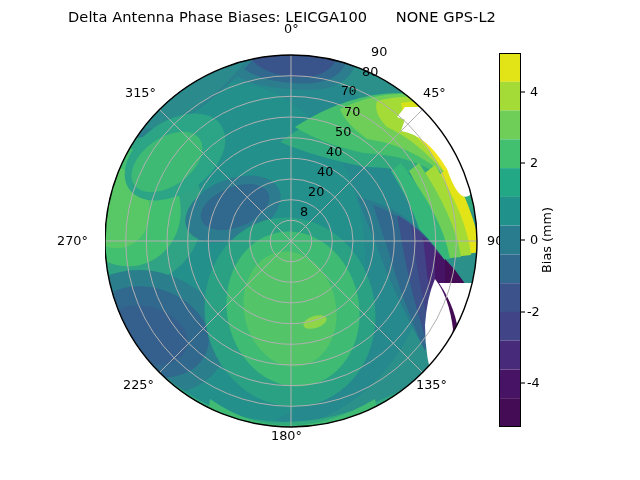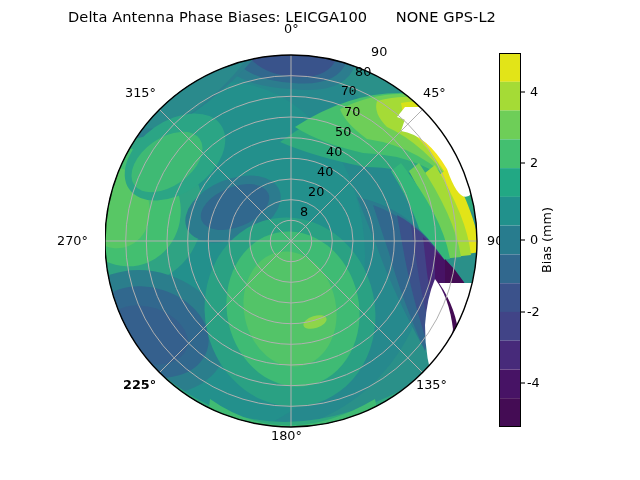--- a/index.html
+++ b/index.html
@@ -186,32 +186,32 @@
       </g>
 
       <circle cx="186" cy="194" r="186" fill="none" stroke="#000000" stroke-width="1.4"></circle>
     </svg>
 
     <div class="ang-label" style="left:179px; top:-26px;">0°</div>
     <div class="ang-label" style="left:318px; top:38px;text-align:center;">45°</div>
     <div class="ang-label" style="left:382px; top:186px;">90</div>
     <div class="ang-label" style="left:311px; top:330px;">135°</div>
     <div class="ang-label" style="left:166px; top:381px;">180°</div>
-    <div class="ang-label" style="left:18px;  top:330px;font-weight:bold;">225°</div>
+    <div class="ang-label" style="left:18px;  top:330px;">225°</div>
     <div class="ang-label" style="left:-48px; top:186px;">270°</div>
     <div class="ang-label" style="left:20px;  top:38px;">315°</div>
 
     <div class="rad-label" style="left:195px; top:157px;">8</div>
     <div class="rad-label" style="left:203px; top:137px;">20</div>
     <div class="rad-label" style="left:212px; top:117px;">40</div>
     <div class="rad-label" style="left:221px; top:97px;">40</div>
     <div class="rad-label" style="left:230px; top:77px;">50</div>
     <div class="rad-label" style="left:239px; top:57px;">70</div>
     <div class="rad-label" style="left:236px; top:37px;font-family:Liberation Mono, monospace;">70</div>
-    <div class="rad-label" style="left:250px; top:17px;">80</div>
+    <div class="rad-label" style="left:257px; top:17px;">80</div>
     <div class="rad-label" style="left:266px; top:-3px;">90</div>
   </div>
 
   <div id="cbar-wrap">
     <svg id="cbar-svg" width="22" height="374" viewBox="0 0 22 374">
       <g>
         <rect x="0" y="0" width="22" height="28.8" fill="#e2e418"></rect>
         <rect x="0" y="28.8" width="22" height="28.8" fill="#a5db36"></rect>
         <rect x="0" y="57.5" width="22" height="28.8" fill="#6ece58"></rect>
         <rect x="0" y="86.3" width="22" height="28.8" fill="#43bf70"></rect>

